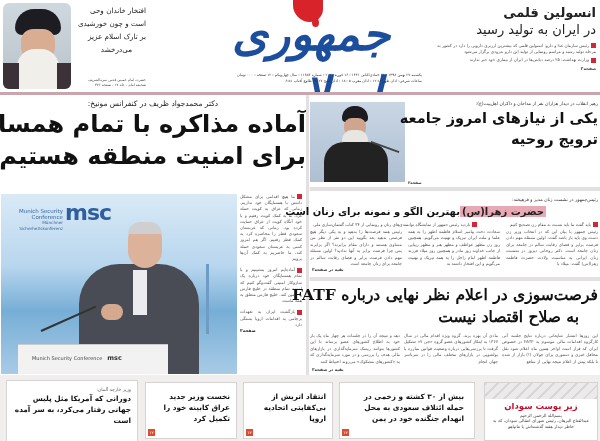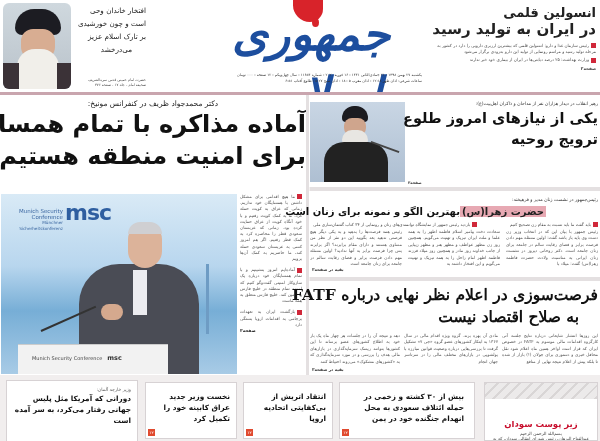--- a/index.html
+++ b/index.html
@@ -43,21 +43,21 @@
   <div style="position:absolute;left:112px;top:18px;width:7px;height:9px;background:#d8232a;border-radius:50% 50% 50% 50%"></div>
   <div style="position:absolute;left:0;top:4px;width:222px;text-align:center;font-family:'DejaVu Serif',serif;font-size:46px;line-height:60px;font-weight:bold;color:#1d4e9e;font-style:italic;letter-spacing:-1px">جمهوری اسلامی</div>
 </div>
 <div class="abs rtl" style="left:202px;top:72px;width:220px;font-size:3.7px;line-height:6px;color:#333;white-space:nowrap;overflow:hidden">
   <div>یکشنبه ۲۷ بهمن ۱۳۹۸ - ۲۱ جمادی‌الثانی ۱۴۴۱ - ۱۶ فوریه ۲۰۲۰ - شماره ۱۱۶۵۴ - سال چهل‌ویکم - ۱۲ صفحه - ۰۰۰ تومان</div>
   <div>ساعات شرعی: اذان ظهر ۱۲:۱۸ - اذان مغرب ۱۸:۰۵ - اذان صبح ۵:۲۷ - طلوع آفتاب ۶:۵۱</div>
 </div>
 
 <div class="abs rtl" style="left:430px;top:4px;width:166px">
   <div style="font-size:13px;line-height:17px;font-weight:bold;color:#222">انسولین قلمی</div>
-  <div style="font-size:15px;line-height:17px;font-weight:bold;color:#222">در ایران به تولید رسید</div>
+  <div style="font-size:13px;line-height:17px;font-weight:normal;color:#222">در ایران به تولید رسید</div>
   <div class="tiny" style="margin-top:5px"><span class="sq"></span><span>رئیس سازمان غذا و دارو: انسولین قلمی که بیشترین ارزبری دارویی را دارد در کشور به مرحله تولید رسید و مراسم رونمایی از تولید این دارو به‌زودی برگزار می‌شود</span></div>
   <div class="tiny" style="margin-top:2px"><span class="sq"></span><span>وزارت بهداشت: ۲۵ درصد دیابتی‌ها در ایران از بیماری خود خبر ندارند</span></div>
   <div class="tiny" style="margin-top:2px;font-weight:bold">صفحه۳</div>
 </div>
 
 <div class="rule" style="left:0;top:92px;width:600px;height:3px"></div>
 
 <div class="abs" style="left:0;top:95px;width:306px;height:280px;background:#fff"></div>
 <div class="abs" style="left:0;top:99px;width:306px;text-align:center;font-size:7.5px;color:#222">دکتر محمدجواد ظریف در کنفرانس مونیخ:</div>
 <div class="abs" style="left:0;top:108px;width:306px;text-align:center;font-size:24px;line-height:32px;font-weight:bold;color:#111;white-space:nowrap">آماده مذاکره با تمام همسایگان</div>
@@ -95,21 +95,21 @@
 <div class="photo" style="left:310px;top:102px;width:95px;height:80px;background:linear-gradient(180deg,#c9d6e4 0%,#aebfd2 100%)">
   <div style="position:absolute;left:32px;top:4px;width:26px;height:16px;background:#1b1b20;border-radius:12px 12px 4px 4px"></div>
   <div style="position:absolute;left:34px;top:16px;width:22px;height:18px;background:#cfa58d;border-radius:8px"></div>
   <div style="position:absolute;left:32px;top:28px;width:26px;height:20px;background:#e8e6e2;border-radius:10px"></div>
   <div style="position:absolute;left:14px;top:40px;width:64px;height:42px;background:#222;border-radius:20px 20px 0 0"></div>
   <div style="position:absolute;left:60px;top:44px;width:30px;height:2px;background:#444;transform:rotate(20deg)"></div>
 </div>
 <div class="abs tiny" style="left:408px;top:180px;font-weight:bold;color:#333;font-size:3.8px">صفحه۳</div>
 <div class="abs rtl" style="left:410px;top:100px;width:188px">
   <div style="font-size:4.6px;line-height:8px;color:#333;white-space:nowrap">رهبر انقلاب در دیدار هزاران نفر از مداحان و ذاکران اهل‌بیت(ع):</div>
-  <div style="font-size:14.5px;line-height:21px;font-weight:bold;white-space:nowrap">یکی از نیازهای امروز طلوع</div>
+  <div style="font-size:14.5px;line-height:21px;font-weight:bold;white-space:nowrap">یکی از نیازهای امروز جامعه</div>
   <div style="font-size:14.5px;line-height:21px;font-weight:bold">ترویج روحیه</div>
 </div>
 
 <div class="abs" style="left:310px;top:187px;width:290px;height:4px;background:#e4e0e1"></div>
 
 <div class="abs" style="left:309px;top:191px;width:291px;height:86px;background:#fff"></div>
 <div class="abs rtl" style="left:320px;top:197px;width:278px;font-size:4.6px;color:#333">رئیس‌جمهور در نشست زنان مدیر و فرهیخته:</div>
 <div class="abs rtl" style="left:310px;top:204px;width:236px;font-size:10px;line-height:15px;font-weight:bold;white-space:nowrap">
   <span style="background:#e7a9b3;color:#222;padding:0 2px">حضرت زهرا(س)</span><span>بهترین الگو و نمونه برای زنان است</span>
 </div>
@@ -151,16 +151,16 @@
   <div class="pagebadge" style="left:2px;bottom:2px">۱۲</div>
 </div>
 
 <div class="box" style="left:339px;top:382px;width:136px;height:57px">
   <div class="rtl" style="font-size:7.3px;line-height:11px;font-weight:bold;padding:8px 10px 0 18px">بیش از ۳۰ کشته و زخمی در حمله ائتلاف سعودی به محل انهدام جنگنده خود در یمن</div>
   <div class="pagebadge" style="left:2px;bottom:2px">۱۲</div>
 </div>
 
 <div class="box" style="left:484px;top:382px;width:114px;height:59px;background:#fff;overflow:hidden">
   <div style="height:16px;background:repeating-linear-gradient(135deg,#d9d6d6 0,#d9d6d6 2px,#eceaea 2px,#eceaea 8px)"></div>
-  <div style="text-align:center;font-size:8.5px;font-weight:bold;color:#c8102e;margin-top:20px">زیر پوست سودان</div>
+  <div style="text-align:center;font-size:8.5px;font-weight:bold;color:#c8102e;margin-top:2px">زیر پوست سودان</div>
   <div style="text-align:center;font-size:4.3px;color:#444;margin-top:2px">بسم‌الله الرحمن الرحیم</div>
   <div class="rtl" style="font-size:4.3px;line-height:6px;color:#444;padding:0 6px;text-align:center">عبدالفتاح البرهان، رئیس شورای انتقالی سودان، که به خاطر دیدار هفته گذشته‌اش با نتانیاهو</div>
 </div>
 
 </body></html>

